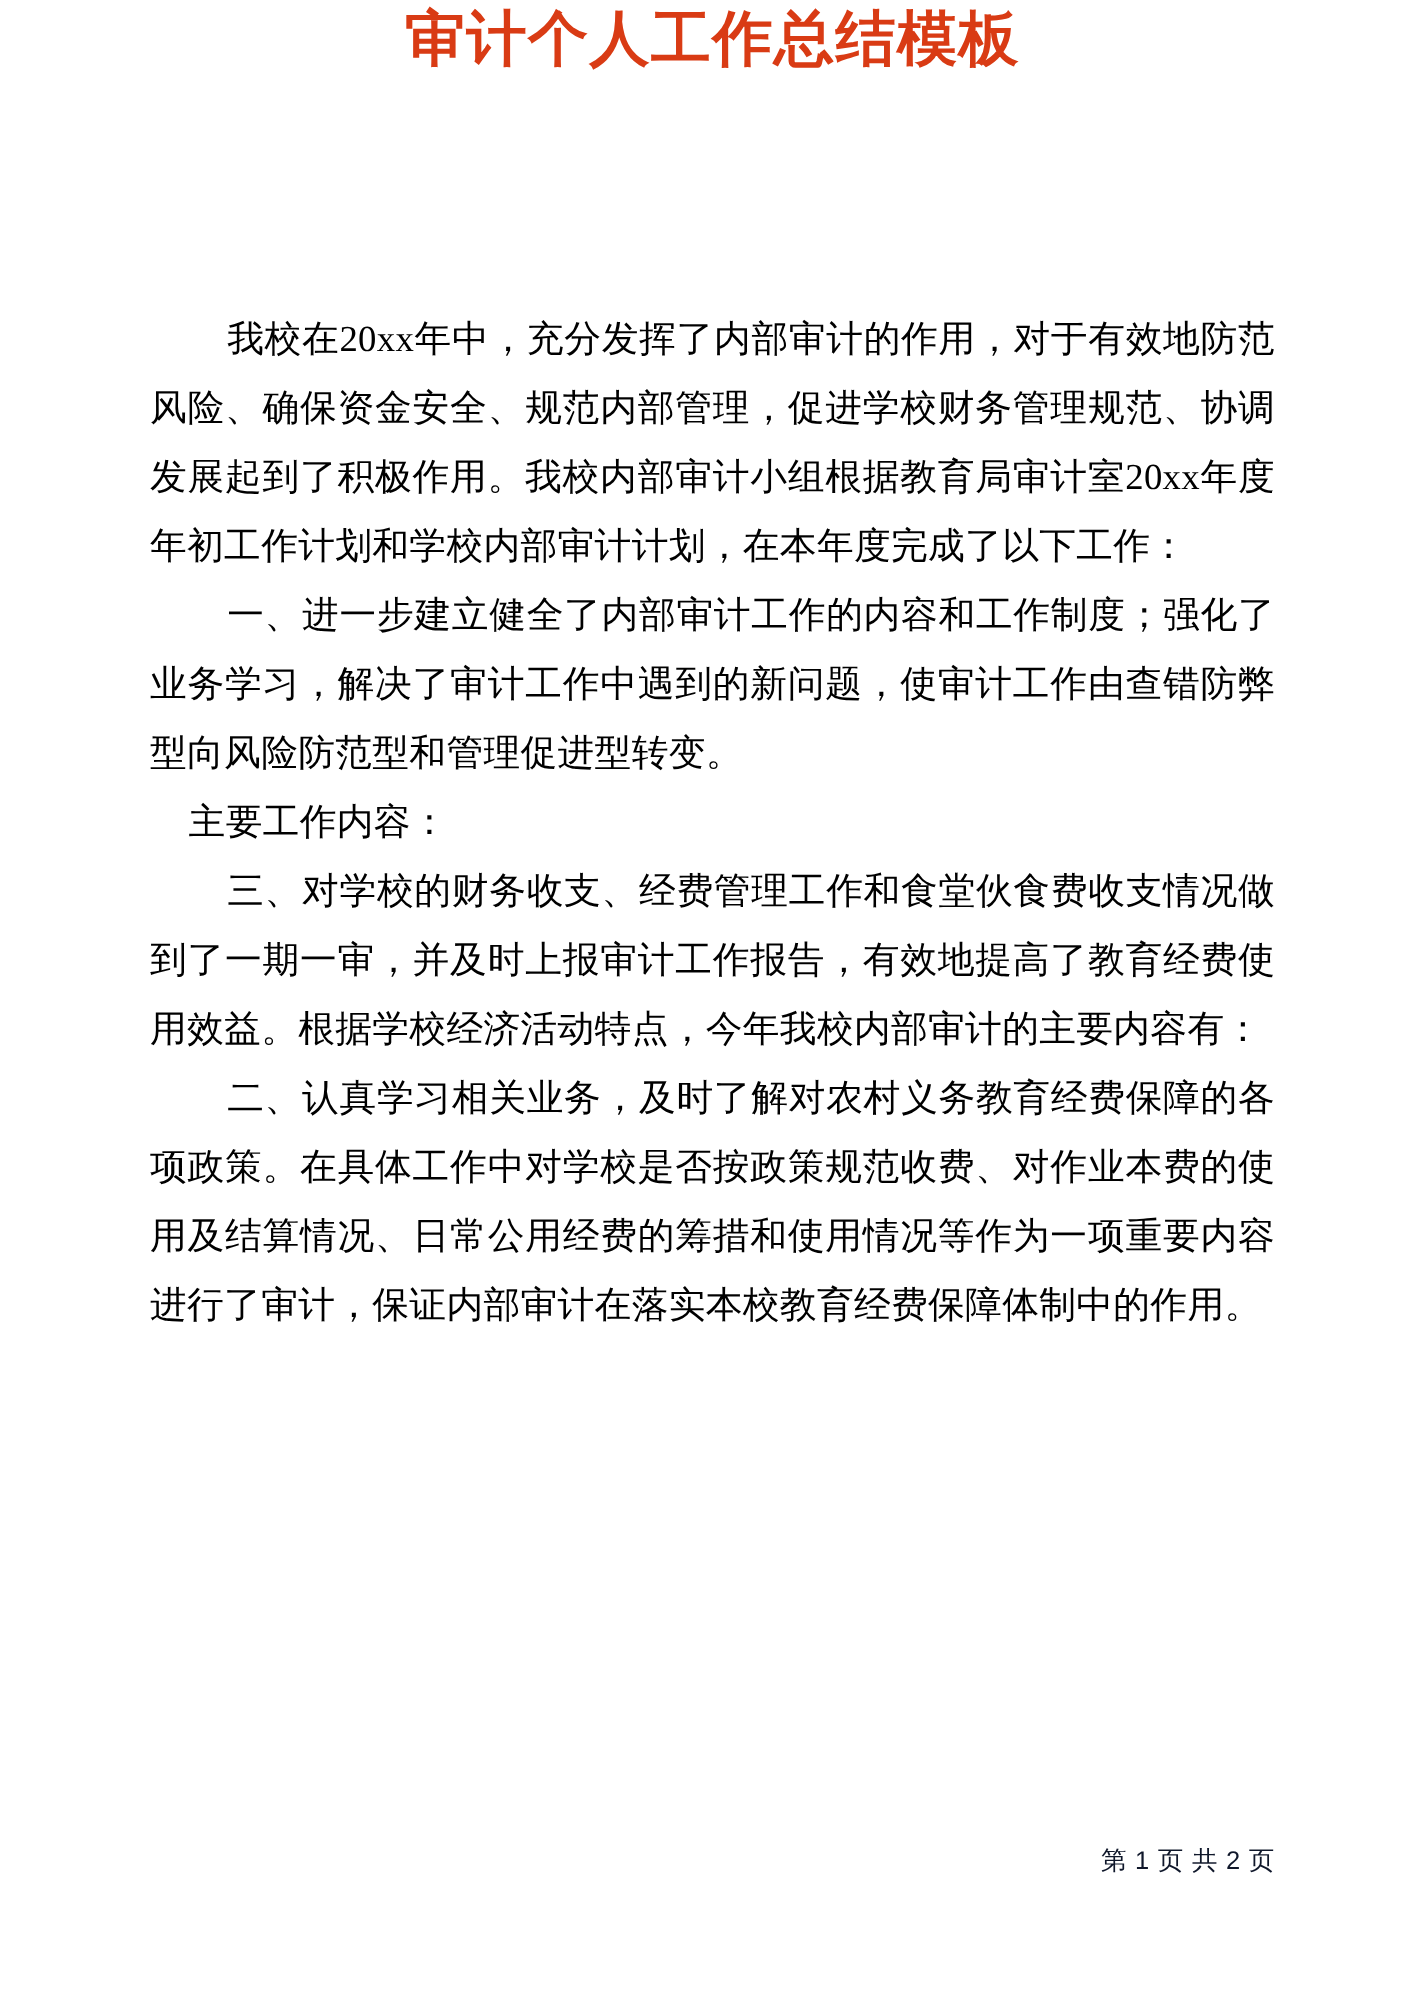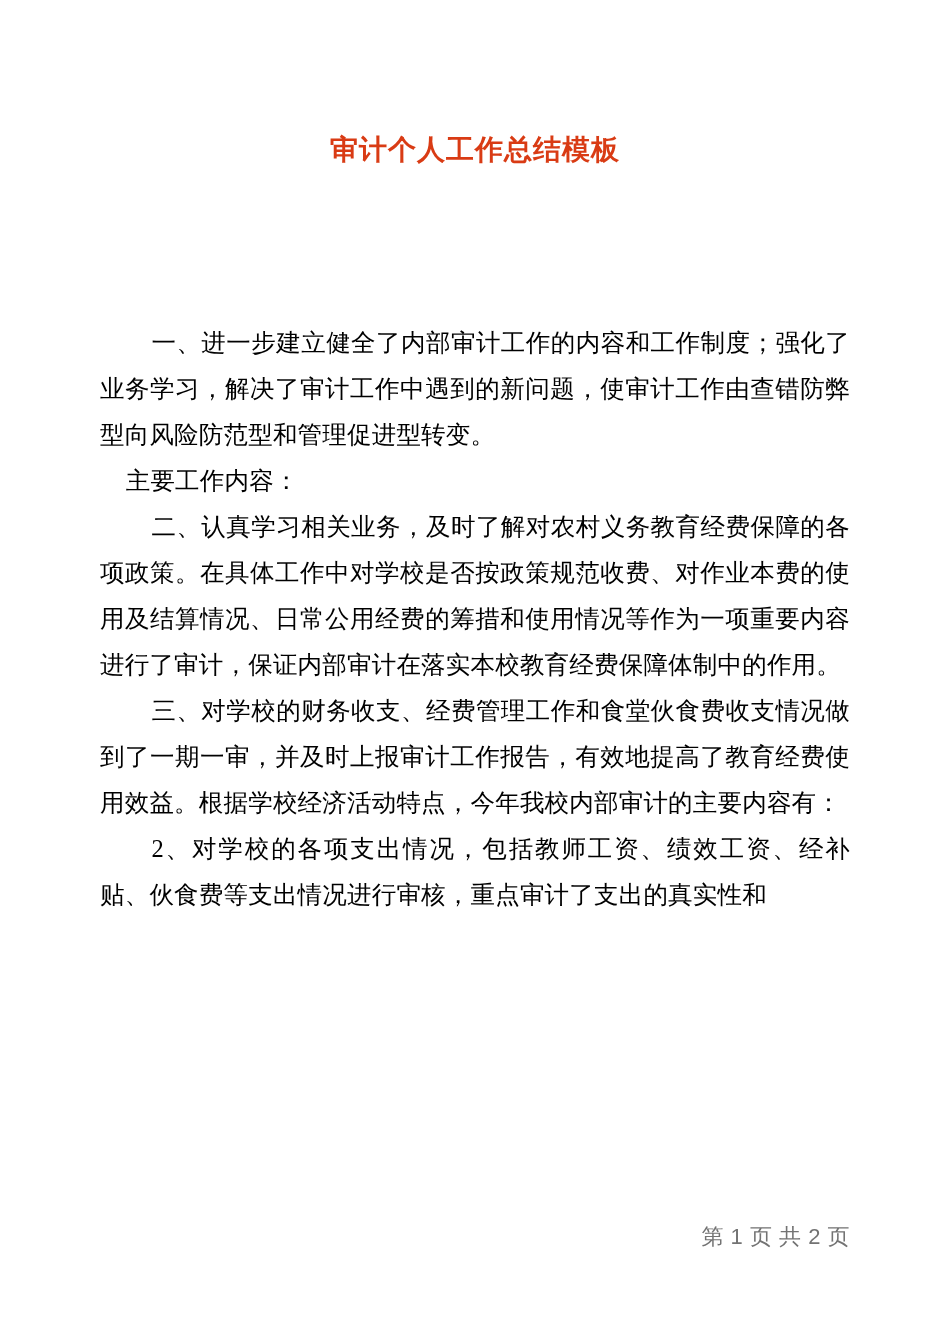--- a/index.html
+++ b/index.html
@@ -18,25 +18,24 @@
   .page {
     position: relative;
     width: 950px;
     height: 1344px;
     box-sizing: border-box;
     padding: 0 100px;
   }
   .doc-title {
     text-align: center;
     color: #d93b14;
-    font-size: 28px;
+    font-size: 40px;
     font-weight: bold;
     letter-spacing: 1px;
     margin: 0;
-    padding-top: 132px;
     line-height: 1.3;
     font-family: "Liberation Sans", "DejaVu Sans", sans-serif;
   }
   .body-block {
     margin-top: 152px;
   }
   .para {
     font-size: 24.5px;
     line-height: 46px;
     text-align: justify;
@@ -47,36 +46,36 @@
   .indent-2 {
     text-indent: 2.1em;
   }
   .indent-1 {
     text-indent: 1.05em;
   }
   .footer {
     position: absolute;
     right: 100px;
     bottom: 92px;
-    font-size: 22px;
+    font-size: 17px;
     font-family: "Liberation Sans", "DejaVu Sans", sans-serif;
-    color: #737373;
+    color: #0f172a;
     letter-spacing: 0.5px;
   }
 </style>
 </head>
 <body>
 
 <div class="page">
 
   <h1 class="doc-title">审计个人工作总结模板</h1>
 
   <div class="body-block">
+    <p class="para indent-2">我校在20xx年中，充分发挥了内部审计的作用，对于有效地防范风险、确保资金安全、规范内部管理，促进学校财务管理规范、协调发展起到了积极作用。我校内部审计小组根据教育局审计室20xx年度年初工作计划和学校内部审计计划，在本年度完成了以下工作：</p>
     <p class="para indent-2">一、进一步建立健全了内部审计工作的内容和工作制度；强化了业务学习，解决了审计工作中遇到的新问题，使审计工作由查错防弊型向风险防范型和管理促进型转变。</p>
     <p class="para indent-1">主要工作内容：</p>
+    <p class="para indent-2">三、对学校的财务收支、经费管理工作和食堂伙食费收支情况做到了一期一审，并及时上报审计工作报告，有效地提高了教育经费使用效益。根据学校经济活动特点，今年我校内部审计的主要内容有：</p>
     <p class="para indent-2">二、认真学习相关业务，及时了解对农村义务教育经费保障的各项政策。在具体工作中对学校是否按政策规范收费、对作业本费的使用及结算情况、日常公用经费的筹措和使用情况等作为一项重要内容进行了审计，保证内部审计在落实本校教育经费保障体制中的作用。</p>
-    <p class="para indent-2">三、对学校的财务收支、经费管理工作和食堂伙食费收支情况做到了一期一审，并及时上报审计工作报告，有效地提高了教育经费使用效益。根据学校经济活动特点，今年我校内部审计的主要内容有：</p>
-    <p class="para indent-2">2、对学校的各项支出情况，包括教师工资、绩效工资、经补贴、伙食费等支出情况进行审核，重点审计了支出的真实性和</p>
   </div>
 
   <div class="footer">第 1 页 共 2 页</div>
 
 </div>
 
 </body></html>

